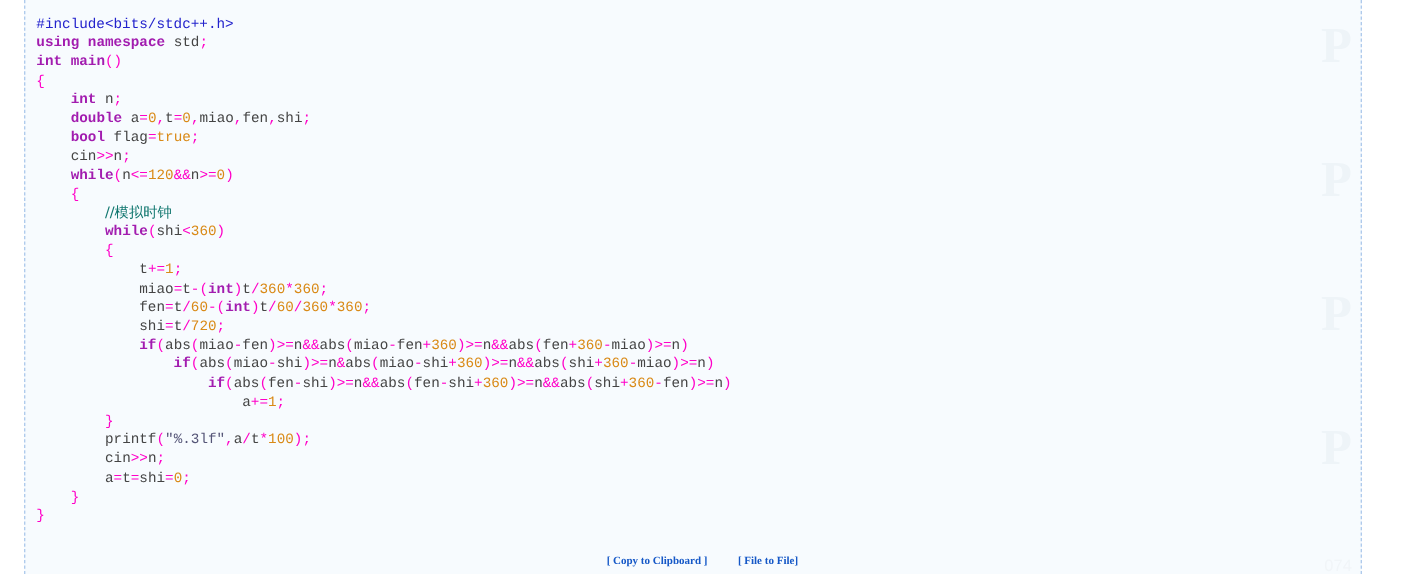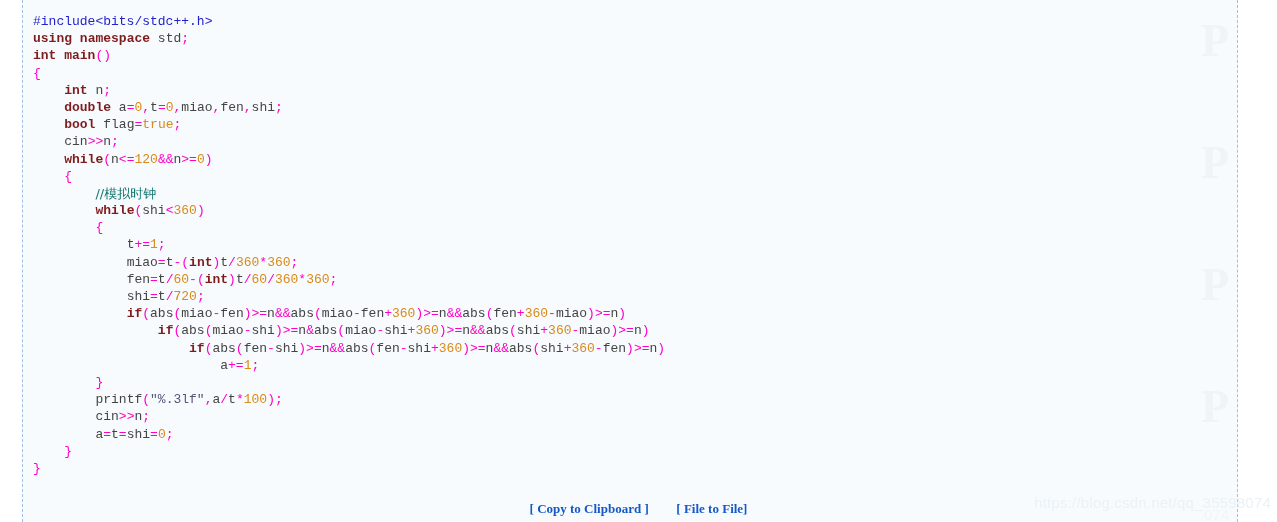--- a/index.html
+++ b/index.html
@@ -68,41 +68,41 @@
     font-size: 13px;
     line-height: 17.2px;
     color: #3a3a3a;
     white-space: pre;
     letter-spacing: 0px;
   }
 
   .ln { display: block; height: 17.2px; }
 
   
-  .kw   { color: #7f1d1d; font-weight: bold; }  
+  .kw   { color: #a21caf; font-weight: bold; }  
   .pre  { color: #2222cc; }                      
   .pun  { color: #ff00c8; }                      
   .num  { color: #d98a17; }                      
   .id   { color: #444444; }                      
   .str  { color: #555577; }                      
   .cmt  { color: #0f766e; }                      
   .cmt-cjk { font-family: "DejaVu Sans", sans-serif; }
 
   
   .footer {
     position: absolute;
     left: 0;
     top: 500px;
     width: 1277px;
     text-align: center;
     z-index: 3;
   }
   .footer a {
     font-family: "Liberation Serif", "DejaVu Serif", serif;
-    font-size: 13px;
+    font-size: 10px;
     font-weight: bold;
     color: #1558c7;
     text-decoration: none;
     margin: 0 9px;
   }
 
   .wm-url {
     position: absolute;
     right: 6px;
     top: 494px;
@@ -138,20 +138,19 @@
       <span class="wm-p" style="top:384px;">P</span>
     </div>
 
     <div class="code-area">
       <pre class="code"><span class="ln"><span class="pre">#include&lt;bits/stdc++.h&gt;</span></span><span class="ln"><span class="kw">using</span> <span class="kw">namespace</span> <span class="id">std</span><span class="pun">;</span></span><span class="ln"><span class="kw">int</span> <span class="kw">main</span><span class="pun">()</span></span><span class="ln"><span class="pun">{</span></span><span class="ln">    <span class="kw">int</span> <span class="id">n</span><span class="pun">;</span></span><span class="ln">    <span class="kw">double</span> <span class="id">a</span><span class="pun">=</span><span class="num">0</span><span class="pun">,</span><span class="id">t</span><span class="pun">=</span><span class="num">0</span><span class="pun">,</span><span class="id">miao</span><span class="pun">,</span><span class="id">fen</span><span class="pun">,</span><span class="id">shi</span><span class="pun">;</span></span><span class="ln">    <span class="kw">bool</span> <span class="id">flag</span><span class="pun">=</span><span class="num">true</span><span class="pun">;</span></span><span class="ln">    <span class="id">cin</span><span class="pun">&gt;&gt;</span><span class="id">n</span><span class="pun">;</span></span><span class="ln">    <span class="kw">while</span><span class="pun">(</span><span class="id">n</span><span class="pun">&lt;=</span><span class="num">120</span><span class="pun">&amp;&amp;</span><span class="id">n</span><span class="pun">&gt;=</span><span class="num">0</span><span class="pun">)</span></span><span class="ln">    <span class="pun">{</span></span><span class="ln">        <span class="cmt cmt-cjk">//模拟时钟</span></span><span class="ln">        <span class="kw">while</span><span class="pun">(</span><span class="id">shi</span><span class="pun">&lt;</span><span class="num">360</span><span class="pun">)</span></span><span class="ln">        <span class="pun">{</span></span><span class="ln">            <span class="id">t</span><span class="pun">+=</span><span class="num">1</span><span class="pun">;</span></span><span class="ln">            <span class="id">miao</span><span class="pun">=</span><span class="id">t</span><span class="pun">-(</span><span class="kw">int</span><span class="pun">)</span><span class="id">t</span><span class="pun">/</span><span class="num">360</span><span class="pun">*</span><span class="num">360</span><span class="pun">;</span></span><span class="ln">            <span class="id">fen</span><span class="pun">=</span><span class="id">t</span><span class="pun">/</span><span class="num">60</span><span class="pun">-(</span><span class="kw">int</span><span class="pun">)</span><span class="id">t</span><span class="pun">/</span><span class="num">60</span><span class="pun">/</span><span class="num">360</span><span class="pun">*</span><span class="num">360</span><span class="pun">;</span></span><span class="ln">            <span class="id">shi</span><span class="pun">=</span><span class="id">t</span><span class="pun">/</span><span class="num">720</span><span class="pun">;</span></span><span class="ln">            <span class="kw">if</span><span class="pun">(</span><span class="id">abs</span><span class="pun">(</span><span class="id">miao</span><span class="pun">-</span><span class="id">fen</span><span class="pun">)&gt;=</span><span class="id">n</span><span class="pun">&amp;&amp;</span><span class="id">abs</span><span class="pun">(</span><span class="id">miao</span><span class="pun">-</span><span class="id">fen</span><span class="pun">+</span><span class="num">360</span><span class="pun">)&gt;=</span><span class="id">n</span><span class="pun">&amp;&amp;</span><span class="id">abs</span><span class="pun">(</span><span class="id">fen</span><span class="pun">+</span><span class="num">360</span><span class="pun">-</span><span class="id">miao</span><span class="pun">)&gt;=</span><span class="id">n</span><span class="pun">)</span></span><span class="ln">                <span class="kw">if</span><span class="pun">(</span><span class="id">abs</span><span class="pun">(</span><span class="id">miao</span><span class="pun">-</span><span class="id">shi</span><span class="pun">)&gt;=</span><span class="id">n</span><span class="pun">&amp;</span><span class="id">abs</span><span class="pun">(</span><span class="id">miao</span><span class="pun">-</span><span class="id">shi</span><span class="pun">+</span><span class="num">360</span><span class="pun">)&gt;=</span><span class="id">n</span><span class="pun">&amp;&amp;</span><span class="id">abs</span><span class="pun">(</span><span class="id">shi</span><span class="pun">+</span><span class="num">360</span><span class="pun">-</span><span class="id">miao</span><span class="pun">)&gt;=</span><span class="id">n</span><span class="pun">)</span></span><span class="ln">                    <span class="kw">if</span><span class="pun">(</span><span class="id">abs</span><span class="pun">(</span><span class="id">fen</span><span class="pun">-</span><span class="id">shi</span><span class="pun">)&gt;=</span><span class="id">n</span><span class="pun">&amp;&amp;</span><span class="id">abs</span><span class="pun">(</span><span class="id">fen</span><span class="pun">-</span><span class="id">shi</span><span class="pun">+</span><span class="num">360</span><span class="pun">)&gt;=</span><span class="id">n</span><span class="pun">&amp;&amp;</span><span class="id">abs</span><span class="pun">(</span><span class="id">shi</span><span class="pun">+</span><span class="num">360</span><span class="pun">-</span><span class="id">fen</span><span class="pun">)&gt;=</span><span class="id">n</span><span class="pun">)</span></span><span class="ln">                        <span class="id">a</span><span class="pun">+=</span><span class="num">1</span><span class="pun">;</span></span><span class="ln">        <span class="pun">}</span></span><span class="ln">        <span class="id">printf</span><span class="pun">(</span><span class="str">"%.3lf"</span><span class="pun">,</span><span class="id">a</span><span class="pun">/</span><span class="id">t</span><span class="pun">*</span><span class="num">100</span><span class="pun">);</span></span><span class="ln">        <span class="id">cin</span><span class="pun">&gt;&gt;</span><span class="id">n</span><span class="pun">;</span></span><span class="ln">        <span class="id">a</span><span class="pun">=</span><span class="id">t</span><span class="pun">=</span><span class="id">shi</span><span class="pun">=</span><span class="num">0</span><span class="pun">;</span></span><span class="ln">    <span class="pun">}</span></span><span class="ln"><span class="pun">}</span></span></pre>
     </div>
 
     <div class="wm-bottom-num">074</div>
   </div>
 
-  <div class="wm-url">https://blog.csdn.net/qq_35598074</div>
 
   <div class="footer">
     <a href="#">[ Copy to Clipboard ]</a>
     <a href="#">[ File to File]</a>
   </div>
 
 </div>
 
 </body></html>

